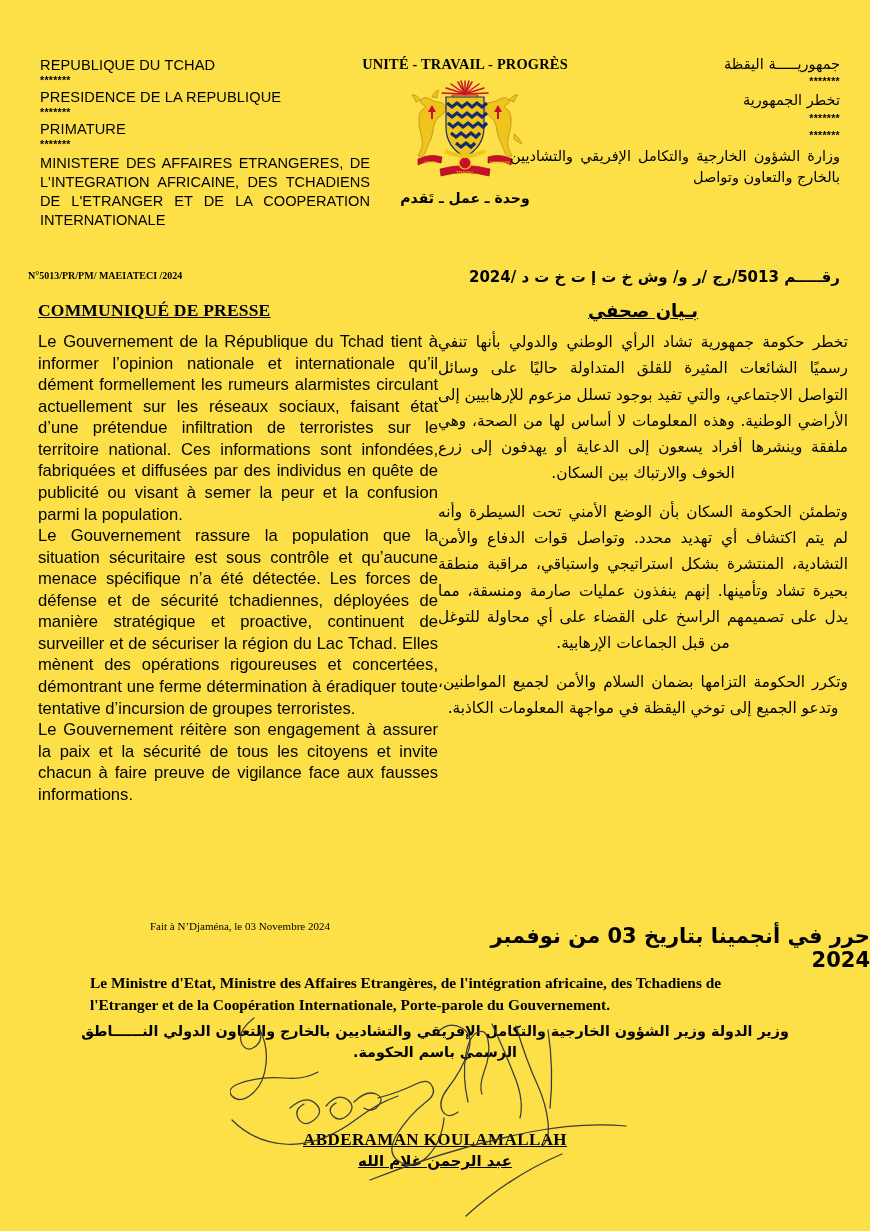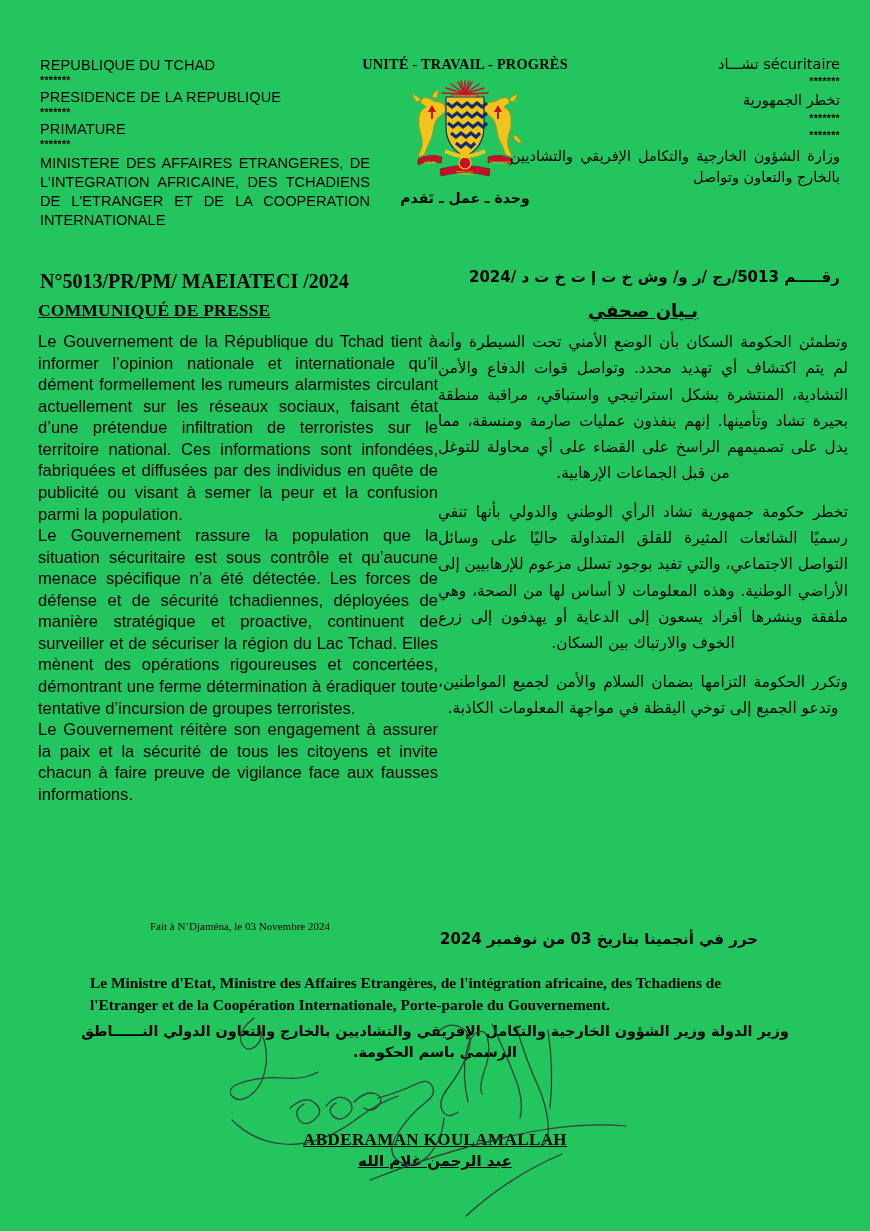--- a/index.html
+++ b/index.html
@@ -8,21 +8,21 @@
     background: #ffffff;
   }
   body {
     font-family: "Liberation Sans", sans-serif;
     color: #000000;
   }
   #page {
     position: relative;
     width: 870px;
     height: 1231px;
-    background: #22c55e;
+    background: #fde047;
     overflow: hidden;
   }
 
   
   #header {
     position: absolute;
     left: 0; top: 0;
     width: 870px; height: 300px;
   }
   .hdr-left {
@@ -46,24 +46,24 @@
   }
   .ministry-block {
     margin: 0;
     font-size: 14.6px;
     line-height: 1.30;
     text-align: justify;
     text-align-last: justify;
   }
   .ref-fr {
     position: absolute;
-    left: 40px; top: 270px;
-    font-family: "Liberation Serif", serif;
-    font-weight: bold;
-    font-size: 20px;
+    left: 28px; top: 270px;
+    font-family: "Liberation Serif", serif;
+    font-weight: bold;
+    font-size: 10px;
   }
 
   .hdr-center {
     position: absolute;
     left: 340px; top: 56px;
     width: 250px;
     text-align: center;
   }
   .motto-fr {
     font-family: "Liberation Serif", serif;
@@ -173,25 +173,25 @@
     height: 30px;
   }
   .date-fr {
     position: absolute;
     left: 150px; top: 0;
     font-family: "Liberation Serif", serif;
     font-size: 11px;
   }
   .date-ar {
     position: absolute;
-    left: 440px; top: 10px;
-    direction: rtl;
-    font-family: "DejaVu Sans", sans-serif;
-    font-weight: bold;
-    font-size: 15px;
+    left: 440px; top: 4px;
+    direction: rtl;
+    font-family: "DejaVu Sans", sans-serif;
+    font-weight: bold;
+    font-size: 21px;
   }
 
   
   .sig-block {
     position: absolute;
     left: 0; top: 972px;
     width: 870px;
   }
   .sig-title-fr {
     margin: 0 auto;
@@ -310,41 +310,41 @@
           <text x="110" y="85" font-size="4" fill="#EFC41C" font-family="Liberation Sans, sans-serif" text-anchor="middle">PROGRES</text>
           <text x="75" y="96" font-size="4.5" fill="#EFC41C" font-family="Liberation Sans, sans-serif" text-anchor="middle">TRAVAIL</text>
 
           <path d="M55 72 q20 10 40 0" fill="none" stroke="#EFC41C" stroke-width="4"></path>
         </svg>
       </div>
       <div class="motto-ar">وحدة ـ عمل ـ تَقدم</div>
     </div>
 
     <div class="hdr-right">
-      <p class="ar-line">sécuritaire تشـــاد</p>
+      <p class="ar-line">جمهوريـــــة اليقظة</p>
       <p class="ar-stars">*******</p>
       <p class="ar-line">تخطر الجمهورية</p>
       <p class="ar-stars">*******</p>
       <p class="ar-stars">*******</p>
       <p class="ar-ministry">وزارة الشؤون الخارجية والتكامل الإفريقي والتشاديين بالخارج والتعاون وتواصل</p>
     </div>
     <div class="ref-ar">رقـــــم 5013/رج /ر و/ وش خ ت إ ت خ ت د /2024</div>
   </div>
 
   <div class="col-fr">
     <div class="title-fr">COMMUNIQUÉ DE PRESSE</div>
     <p class="para-fr">Le Gouvernement de la République du Tchad tient à informer l’opinion nationale et internationale qu’il dément formellement les rumeurs alarmistes circulant actuellement sur les réseaux sociaux, faisant état d’une prétendue infiltration de terroristes sur le territoire national. Ces informations sont infondées, fabriquées et diffusées par des individus en quête de publicité ou visant à semer la peur et la confusion parmi la population.</p>
     <p class="para-fr">Le Gouvernement rassure la population que la situation sécuritaire est sous contrôle et qu’aucune menace spécifique n’a été détectée. Les forces de défense et de sécurité tchadiennes, déployées de manière stratégique et proactive, continuent de surveiller et de sécuriser la région du Lac Tchad. Elles mènent des opérations rigoureuses et concertées, démontrant une ferme détermination à éradiquer toute tentative d’incursion de groupes terroristes.</p>
     <p class="para-fr">Le Gouvernement réitère son engagement à assurer la paix et la sécurité de tous les citoyens et invite chacun à faire preuve de vigilance face aux fausses informations.</p>
   </div>
 
   <div class="col-ar">
     <div class="title-ar">بـيان صحفي</div>
+    <p class="para-ar">تخطر حكومة جمهورية تشاد الرأي الوطني والدولي بأنها تنفي رسميًا الشائعات المثيرة للقلق المتداولة حاليًا على وسائل التواصل الاجتماعي، والتي تفيد بوجود تسلل مزعوم للإرهابيين إلى الأراضي الوطنية. وهذه المعلومات لا أساس لها من الصحة، وهي ملفقة وينشرها أفراد يسعون إلى الدعاية أو يهدفون إلى زرع الخوف والارتباك بين السكان.</p>
     <p class="para-ar">وتطمئن الحكومة السكان بأن الوضع الأمني تحت السيطرة وأنه لم يتم اكتشاف أي تهديد محدد. وتواصل قوات الدفاع والأمن التشادية، المنتشرة بشكل استراتيجي واستباقي، مراقبة منطقة بحيرة تشاد وتأمينها. إنهم ينفذون عمليات صارمة ومنسقة، مما يدل على تصميمهم الراسخ على القضاء على أي محاولة للتوغل من قبل الجماعات الإرهابية.</p>
-    <p class="para-ar">تخطر حكومة جمهورية تشاد الرأي الوطني والدولي بأنها تنفي رسميًا الشائعات المثيرة للقلق المتداولة حاليًا على وسائل التواصل الاجتماعي، والتي تفيد بوجود تسلل مزعوم للإرهابيين إلى الأراضي الوطنية. وهذه المعلومات لا أساس لها من الصحة، وهي ملفقة وينشرها أفراد يسعون إلى الدعاية أو يهدفون إلى زرع الخوف والارتباك بين السكان.</p>
     <p class="para-ar">وتكرر الحكومة التزامها بضمان السلام والأمن لجميع المواطنين، وتدعو الجميع إلى توخي اليقظة في مواجهة المعلومات الكاذبة.</p>
   </div>
 
   <div class="date-row">
     <div class="date-fr">Fait à N’Djaména, le 03 Novembre 2024</div>
     <div class="date-ar">حرر في أنجمينا بتاريخ 03 من نوفمبر 2024</div>
   </div>
 
   <div class="sig-block">
     <div class="sig-title-fr">Le Ministre d'Etat, Ministre des Affaires Etrangères, de l'intégration africaine, des Tchadiens de l'Etranger et de la Coopération Internationale, Porte-parole du Gouvernement.</div>

